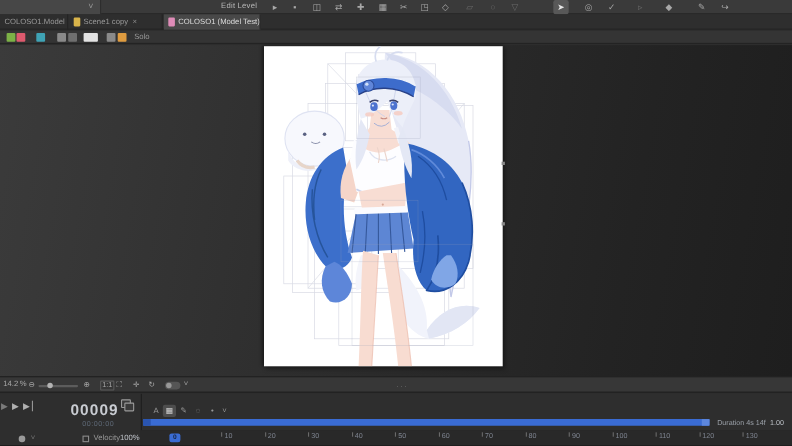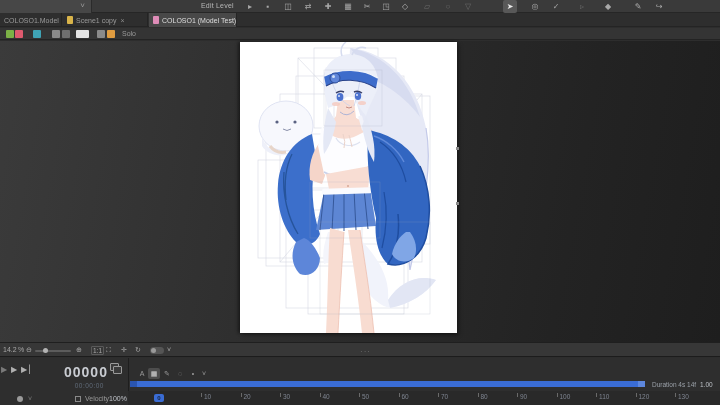--- a/index.html
+++ b/index.html
@@ -265,21 +265,21 @@
       </div>
     <span class="sb" style="left:167px">˅</span>
   </div>
   <div class="grip">···</div>
 
   <div class="timeline">
     <div class="tl-sep"></div>
     <span class="transport" style="left:1px;color:#7a7a7a">▶</span>
     <span class="transport" style="left:11px">▶</span>
     <span class="transport" style="left:21px">▶▏</span>
-    <div class="timecode">00000</div>
+    <div class="timecode">00009</div>
     <div class="timecode-sub">00:00:00</div>
     <div class="scenes-ic">
       <div class="f1"></div>
       <div class="f2"></div>
     </div>
     <div id="tlicons">
         <span class="tl-ic" style="left: 136px;">A</span>
         <span class="tl-ic hl" style="left: 148px;">▦</span>
         <span class="tl-ic" style="left: 161px;">✎</span>
         <span class="tl-ic" style="left: 174px;">◌</span>

